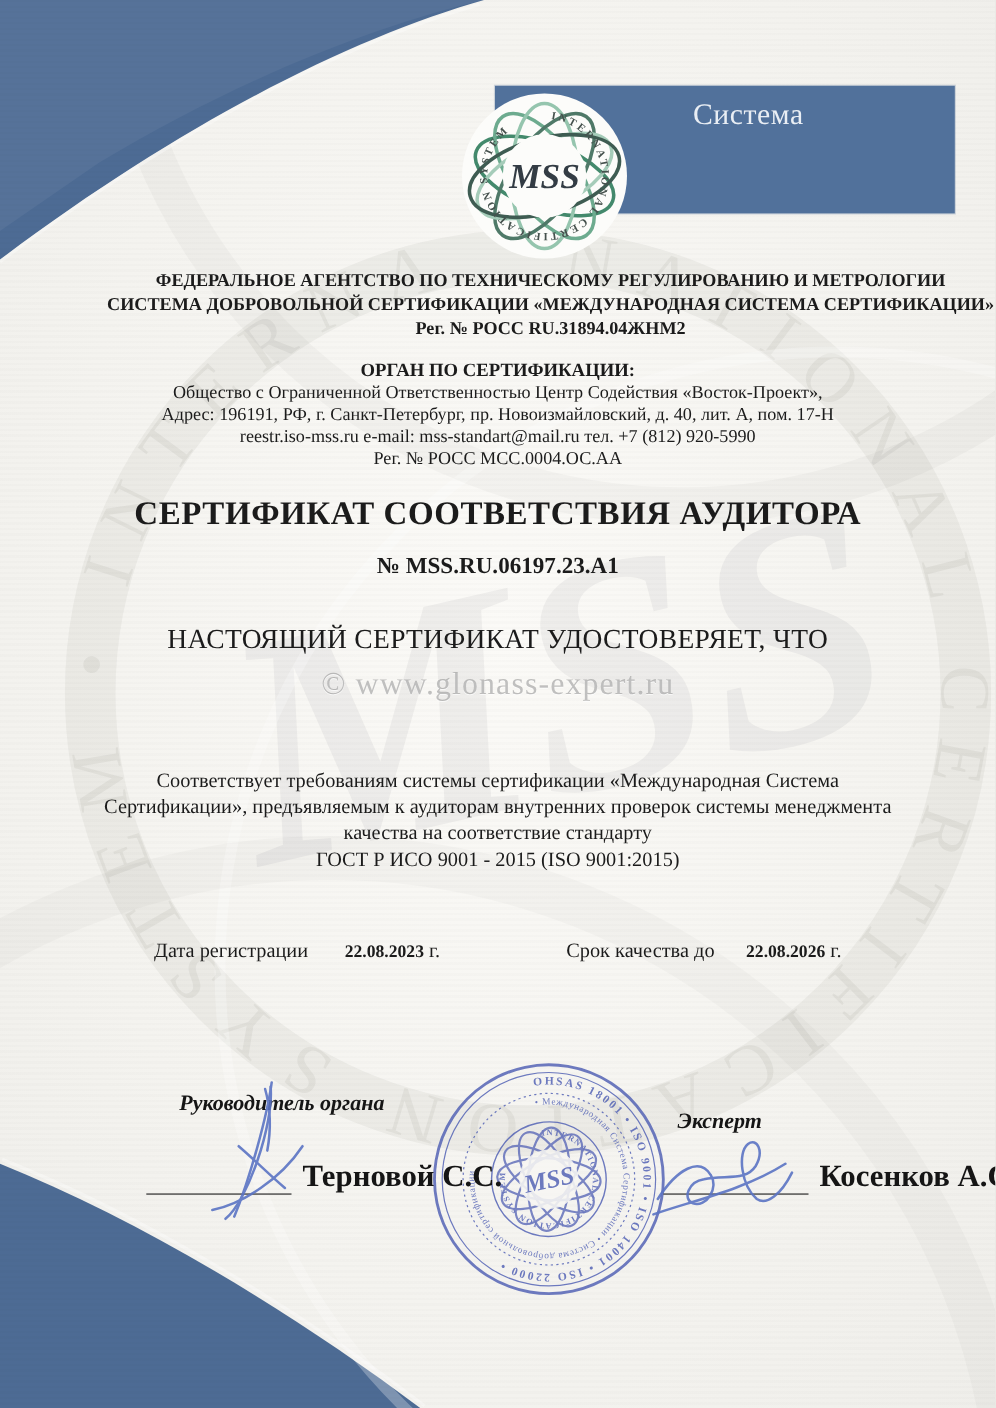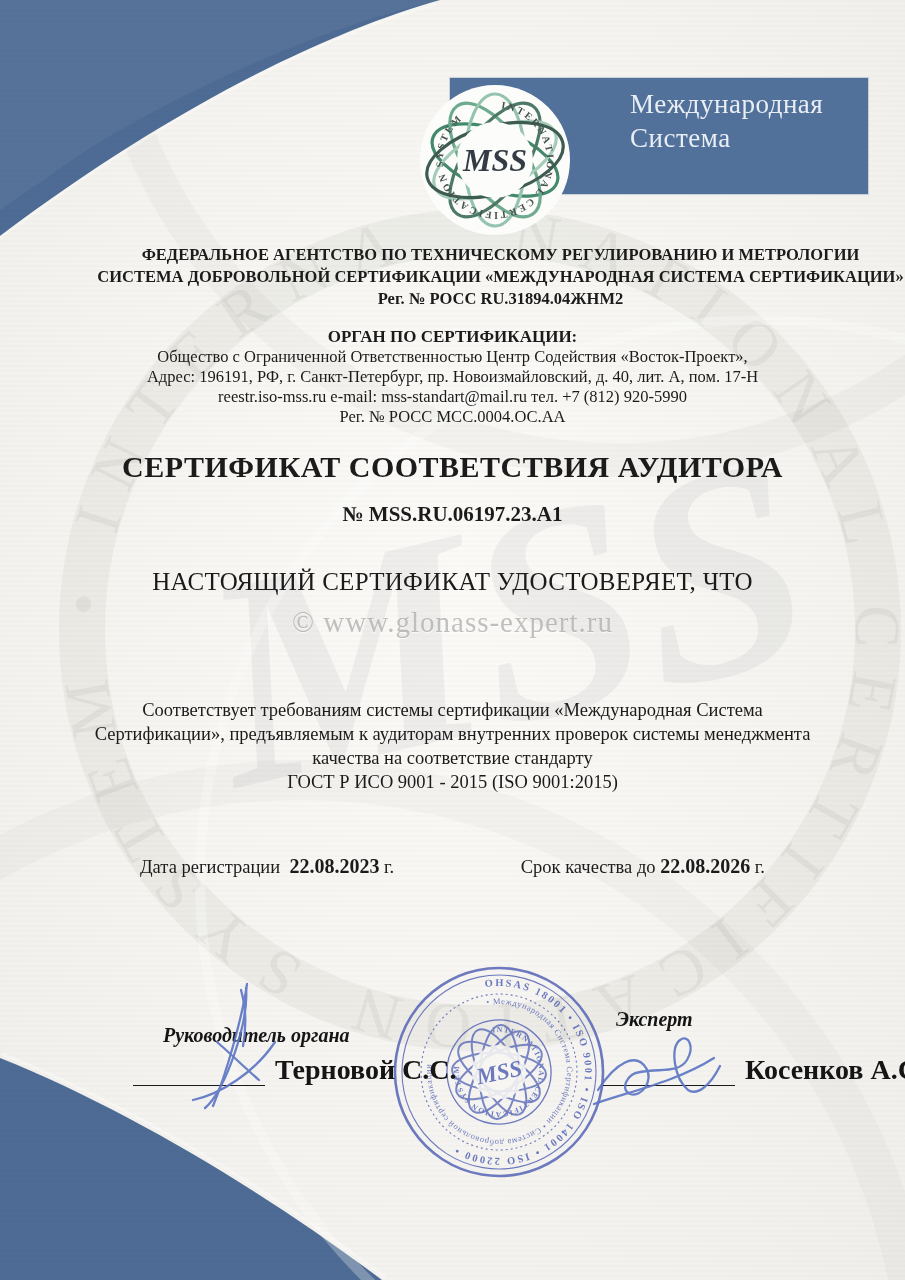--- a/index.html
+++ b/index.html
@@ -23,21 +23,21 @@
   .hdr{top:244px;font-weight:bold;font-size:16.5px;line-height:22px;margin-left:48px;}
   .org{top:327px;font-size:16.5px;line-height:20px;}
   .org .h{font-weight:bold;font-size:17px;}
   .title{top:450px;font-weight:bold;font-size:30px;letter-spacing:0.5px;}
   .number{top:502px;font-weight:bold;font-size:21px;}
   .certifies{top:568px;font-size:25px;letter-spacing:0.3px;}
   .holder{top:630px;font-weight:bold;font-size:24.5px;}
   .copyright{top:606px;font-size:29px;color:rgba(125,125,125,0.48);letter-spacing:1px;text-shadow:0 1px 0 rgba(255,255,255,0.7);z-index:3;}
   .compliance{top:698px;font-size:18.5px;line-height:24px;}
   .dates{top:855px;display:flex;justify-content:space-between;padding:0 140px;box-sizing:border-box;font-size:18.5px;color:#1b1b1b;z-index:2;width:100%;position:absolute;}
-  .dates b{font-size:20px;}
+  .dates b{font-size:16px;margin-left:24px;}
   .role{position:absolute;font-style:italic;font-weight:bold;font-size:20px;color:#151515;z-index:3;}
   .sigrow{position:absolute;font-size:28px;font-weight:bold;color:#151515;z-index:3;white-space:nowrap;}
   .sig-underline{display:inline-block;width:132px;height:20px;border-bottom:1.6px solid #1b1b1b;vertical-align:bottom;margin-right:10px;}
   .sig-svg{position:absolute;z-index:4;}
   .stamp-wrap{position:absolute;left:387px;top:960px;width:224px;height:224px;z-index:2;opacity:0.82;}
 </style>
 </head>
 <body>
 
 <div class="page">
@@ -82,21 +82,20 @@
         <defs>
             <path id="logoRing" d="M146,94 a52,52 0 1,1 -0.05,0"></path>
           </defs>
         <text font-size="10" font-family="Liberation Serif, serif" font-weight="bold" fill="#45514d" letter-spacing="2.2">
           <textPath href="#logoRing" startOffset="6">INTERNATIONAL CERTIFICATION SYSTEM</textPath>
         </text>
         <text x="146" y="157" text-anchor="middle" font-family="Liberation Serif, serif" font-style="italic" font-weight="bold" font-size="32" fill="#333c44">MSS</text>
       </svg>
     </div>
     <div class="banner-title">
-      <div>Международная</div>
       <div>Система</div>
     </div>
   </div>
 
   <div class="layer centered hdr">
     <div>ФЕДЕРАЛЬНОЕ АГЕНТСТВО ПО ТЕХНИЧЕСКОМУ РЕГУЛИРОВАНИЮ И МЕТРОЛОГИИ</div>
     <div>СИСТЕМА ДОБРОВОЛЬНОЙ СЕРТИФИКАЦИИ «МЕЖДУНАРОДНАЯ СИСТЕМА СЕРТИФИКАЦИИ»</div>
     <div>Рег. № РОСС RU.31894.04ЖНМ2</div>
   </div>
 
@@ -127,21 +126,21 @@
       <b>22.08.2023</b>
       <span>г.</span>
     </div>
     <div>
       <span>Срок качества до</span>
       <b>22.08.2026</b>
       <span>г.</span>
     </div>
   </div>
 
-  <div class="role" style="left:163px;top:1024px;">Руководитель органа</div>
+  <div class="role" style="left:163px;top:992px;">Руководитель органа</div>
   <div class="sigrow" style="left:133px;top:1054px;">
     <span class="sig-underline"></span><span>Терновой С.С.</span>
   </div>
 
   <div class="role" style="left:616px;top:1008px;">Эксперт</div>
   <div class="sigrow" style="left:603px;top:1054px;">
     <span class="sig-underline"></span><span>Косенков А.С.</span>
   </div>
 
   <svg class="sig-svg" style="left:183px;top:980px;" width="110" height="140" viewBox="0 0 110 140">

